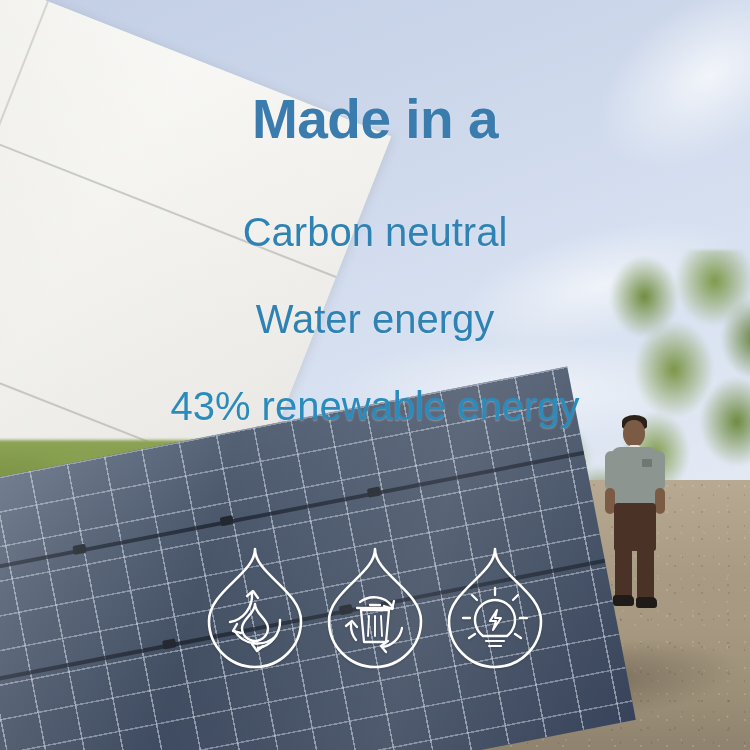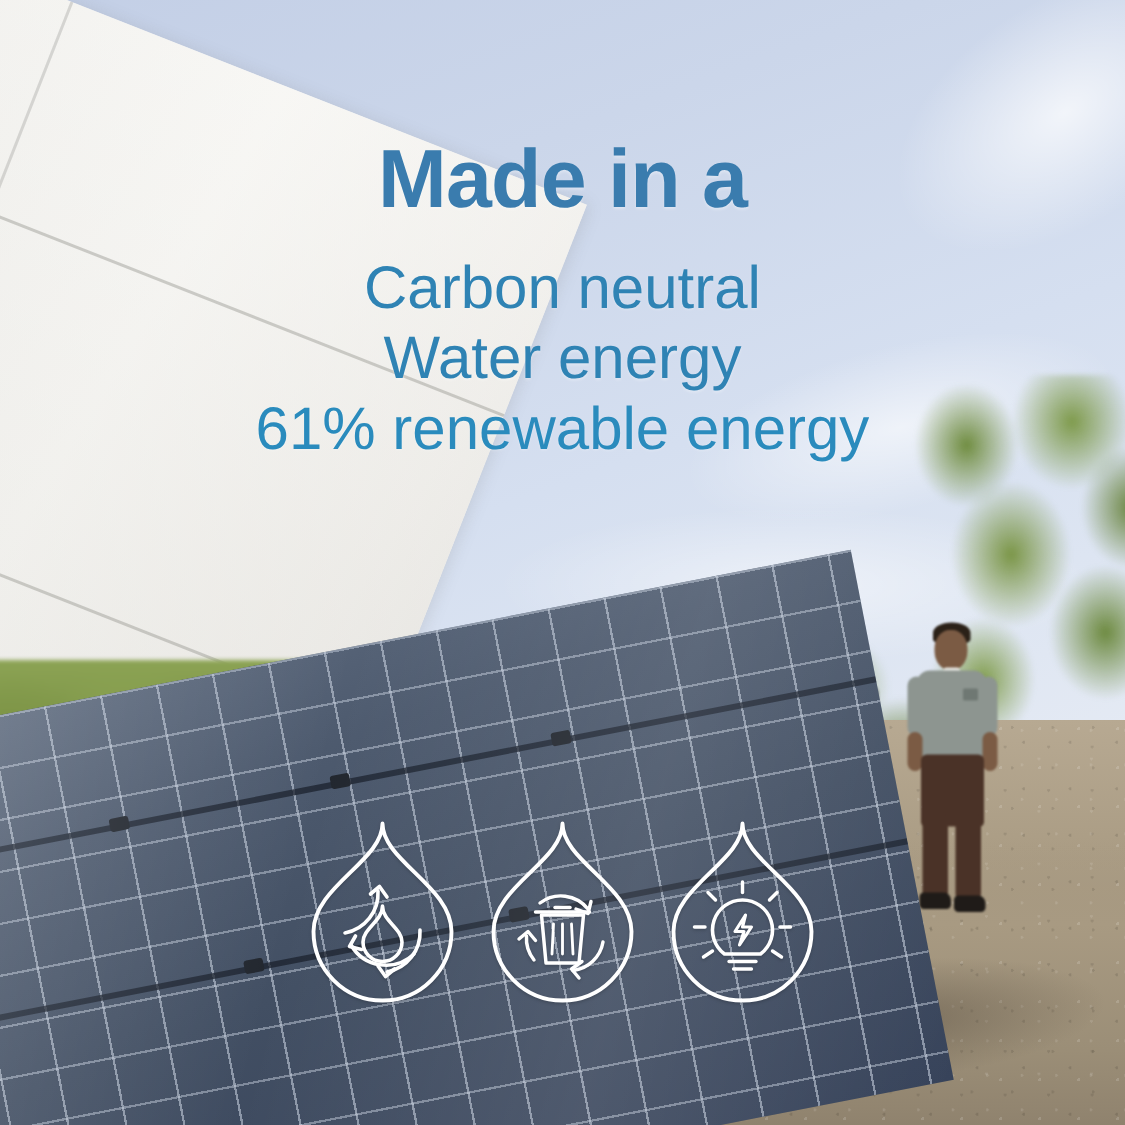--- a/index.html
+++ b/index.html
@@ -186,20 +186,21 @@
     margin:0;
     padding-top:22px;
   }
   .subline{
     display:block;
     font-size:40px;
     font-weight:400;
     line-height:1.18;
     color:#2f83b4;
     text-shadow:0 1px 2px rgba(255,255,255,.3);
+    margin-top:40px;
   }
   .subline.sl3,.subline.sl4{color:#2a8bbd;}
 
   
   .icon-row{
     position:absolute;left:0;top:540px;width:750px;height:135px;
     z-index:30;
     display:flex;
     justify-content:center;
     align-items:flex-start;
@@ -285,21 +286,21 @@
     <div class="panel-gloss"></div>
   </div>
 
   <div class="copy">
     <h1 class="headline">
       <span class="l1">Made in a</span>
     </h1>
     <div class="sublines">
       <span class="subline sl1">Carbon neutral</span>
       <span class="subline sl2">Water energy</span>
-      <span class="subline sl4">61% renewable energy</span>
+      <span class="subline sl4">43% renewable energy</span>
     </div>
   </div>
 
   <div class="icon-row">
 
 
     <div class="icon-cell">
       <svg width="110" height="128" viewBox="0 0 110 128" fill="none" stroke="#ffffff" stroke-width="2.6" stroke-linecap="round" stroke-linejoin="round">
         <path d="M55 5 C55 30 101 47 101 77 A46 46 0 0 1 9 77 C9 47 55 30 55 5 Z"></path>
 

